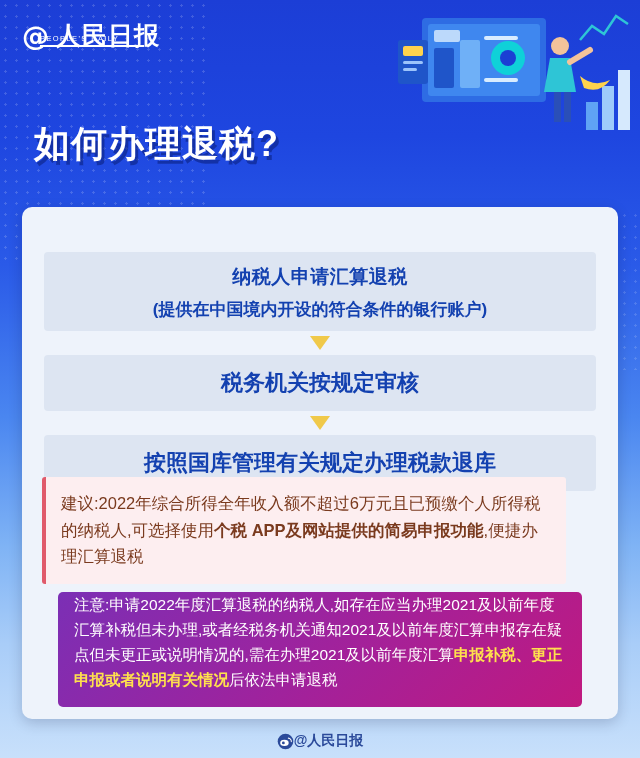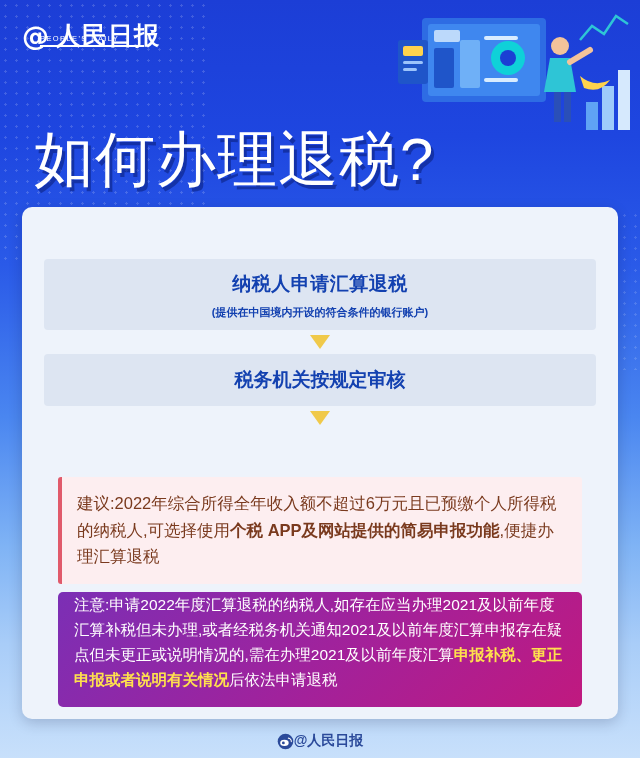--- a/index.html
+++ b/index.html
@@ -47,57 +47,57 @@
   }
   .logo-rule {
     position: absolute; left: 40px; top: 45px; width: 104px; height: 2px;
     background: #fff;
   }
   
   .illo { position: absolute; right: 6px; top: 6px; width: 250px; height: 160px; }
   
   .title {
     position: absolute; left: 34px; top: 120px;
-    font-size: 60px; font-weight: normal; color: #fff;
+    font-size: 36px; font-weight: bold; color: #fff;
     letter-spacing: 1px;
     text-shadow: 3px 4px 0 rgba(10,30,120,0.55);
   }
   
   .card {
     position: absolute; left: 22px; top: 207px; width: 596px; height: 512px;
     background: #eef3fb; border-radius: 10px;
     box-shadow: 0 4px 14px rgba(0,0,40,0.18);
   }
   .card-head {
     position: absolute; left: 18px; top: -14px;
     background: #2f6fe4; color: #fff;
     font-size: 19px; font-weight: bold;
     padding: 9px 22px 9px 18px;
     border-radius: 3px;
     letter-spacing: 1px;
   }
-  .flow { position: absolute; left: 22px; top: 52px; width: 552px; }
+  .flow { position: absolute; left: 22px; top: 45px; width: 552px; }
   .flow-box {
     background: #dde5f2;
     border-radius: 4px;
     text-align: center;
     color: #1341b0;
     font-weight: bold;
     padding: 12px 6px 10px;
   }
   .flow-box .l1 { font-size: 19px; letter-spacing: 0.5px; }
-  .flow-box .l2 { font-size: 11px; margin-top: 8px; font-weight: bold; }
-  .flow-box.single { font-size: 19px; padding: 13px 22px; }
+  .flow-box .l2 { font-size: 17px; margin-top: 8px; font-weight: bold; }
+  .flow-box.single { font-size: 22px; padding: 13px 22px; }
   .arrow {
     width: 20px; height: 14px; margin: 5px auto;
     background: #f0c94a;
     clip-path: polygon(0 0, 100% 0, 50% 100%);
   }
   .tip {
-    position: absolute; left: 36px; top: 270px; width: 524px;
+    position: absolute; left: 20px; top: 270px; width: 524px;
     background: #fdeef0;
     border-left: 4px solid #e05a6b;
     border-radius: 3px;
     padding: 13px 15px 14px;
     color: #7a3a1e;
     font-size: 16.5px;
     line-height: 1.62;
   }
   .tip b { color: #7a3a1e; font-weight: bold; }
   .notice {
@@ -172,20 +172,21 @@
   <div class="card">
 
     <div class="flow">
       <div class="flow-box">
         <div class="l1">纳税人申请汇算退税</div>
         <div class="l2">(提供在中国境内开设的符合条件的银行账户)</div>
       </div>
       <div class="arrow"></div>
       <div class="flow-box single">税务机关按规定审核</div>
       <div class="arrow"></div>
+      <div class="flow-box single">按照国库管理有关规定办理税款退库</div>
     </div>
 
     <div class="tip">
       <span>建议:</span><span>2022年综合所得全年收入额不超过6万元且已预缴个人所得税的纳税人,可选择使用</span><b>个税 APP及网站提供的简易申报功能</b><span>,便捷办理汇算退税</span>
     </div>
 
     <div class="notice">
       <span>注意:</span><span>申请2022年度汇算退税的纳税人,如存在应当办理2021及以前年度汇算补税但未办理,或者经税务机关通知2021及以前年度汇算申报存在疑点但未更正或说明情况的,需在办理2021及以前年度汇算</span><span class="hl">申报补税、更正申报或者说明有关情况</span><span>后依法申请退税</span>
     </div>
   </div>

